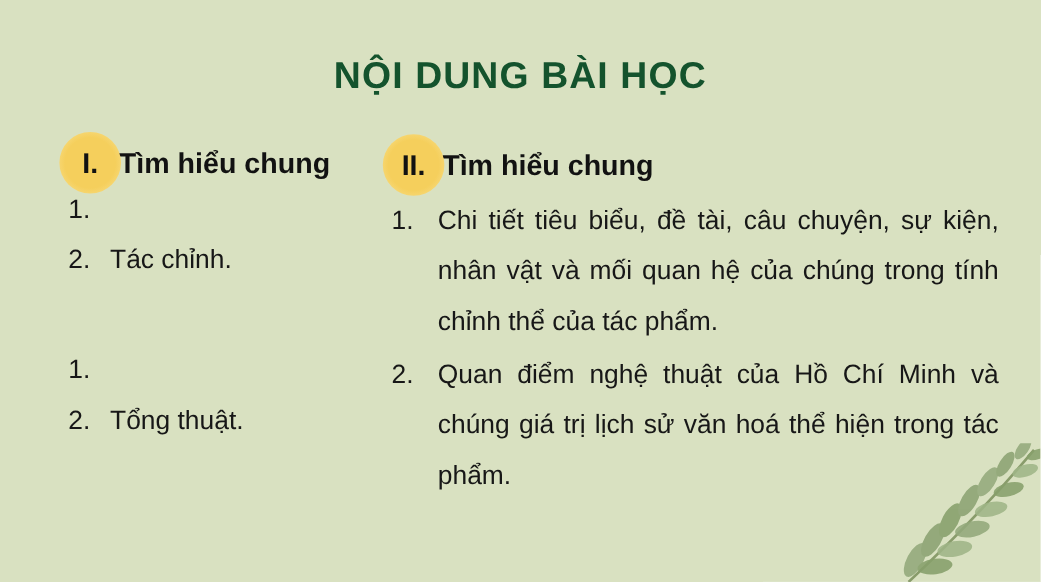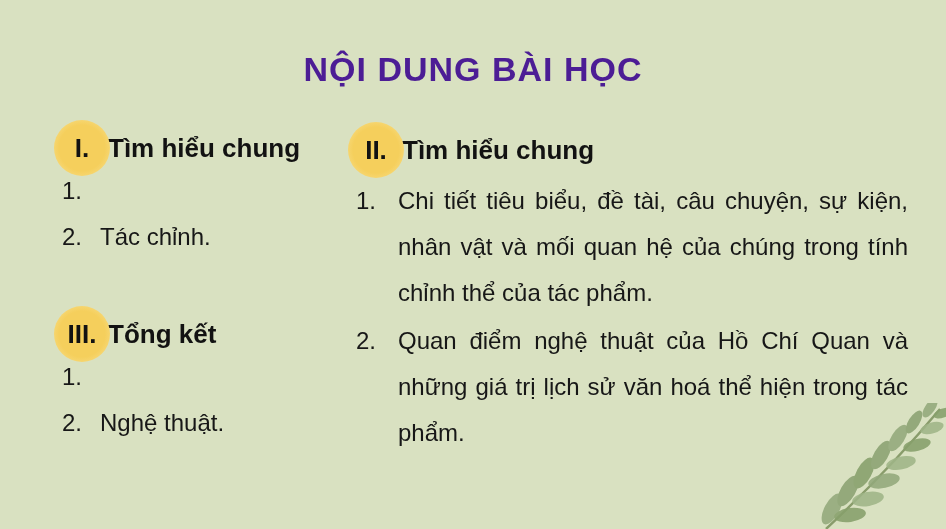--- a/index.html
+++ b/index.html
@@ -7,21 +7,21 @@
   .slide{
     position:relative;
     width:946px;height:529px;
     background:#d9e1c1;
     overflow:hidden;
   }
   .title{
     position:absolute;top:50px;left:0;width:100%;
     margin:0;text-align:center;
     font-size:34px;font-weight:bold;letter-spacing:1px;
-    color:#4c1d95;
+    color:#14532d;
   }
   .col{position:absolute;}
   .left-col{left:62px;top:128px;width:290px;}
   .right-col{left:356px;top:130px;width:552px;}
 
   .sec-heading{
     display:flex;align-items:center;
     height:40px;
     font-size:26px;font-weight:bold;color:#121212;
     white-space:nowrap;
@@ -79,33 +79,26 @@
       <div class="l-item">
         <span class="item-num">1.</span>
       </div>
       <div class="l-item">
         <span class="item-num">2.</span>
         <span class="item-text">Tác chỉnh.</span>
       </div>
     </div>
 
     <div class="sec sec-gap">
-      <div class="sec-heading">
-        <span class="badge">
-          <span class="badge-circle"></span>
-          <span class="numeral">III.</span>
-        </span>
-        <span class="sec-title">Tổng kết</span>
-      </div>
       <div class="l-item">
         <span class="item-num">1.</span>
       </div>
       <div class="l-item">
         <span class="item-num">2.</span>
-        <span class="item-text">Nghệ thuật.</span>
+        <span class="item-text">Tổng thuật.</span>
       </div>
     </div>
 
   </div>
 
   <div class="col right-col">
 
     <div class="sec">
       <div class="sec-heading">
         <span class="badge">
@@ -115,21 +108,21 @@
         <span class="sec-title">Tìm hiểu chung</span>
       </div>
 
       <div class="r-items">
         <div class="r-item">
           <span class="item-num">1.</span>
           <span class="item-text">Chi tiết tiêu biểu, đề tài, câu chuyện, sự kiện, nhân vật và mối quan hệ của chúng trong tính chỉnh thể của tác phẩm.</span>
         </div>
         <div class="r-item">
           <span class="item-num">2.</span>
-          <span class="item-text">Quan điểm nghệ thuật của Hồ Chí Quan và những giá trị lịch sử văn hoá thể hiện trong tác phẩm.</span>
+          <span class="item-text">Quan điểm nghệ thuật của Hồ Chí Minh và chúng giá trị lịch sử văn hoá thể hiện trong tác phẩm.</span>
         </div>
       </div>
     </div>
 
   </div>
 
   <svg class="leaf" width="132" height="126" viewBox="0 0 132 126" xmlns="http://www.w3.org/2000/svg">
     <path d="M12,126 C44,96 86,54 126,6" stroke="#7a8f5c" stroke-width="2.4" fill="none" opacity="0.85"></path>
     <g opacity="0.88">
       <ellipse cx="18" cy="106" rx="17" ry="7.5" fill="#93a97b" transform="rotate(-62 18 106)"></ellipse>

